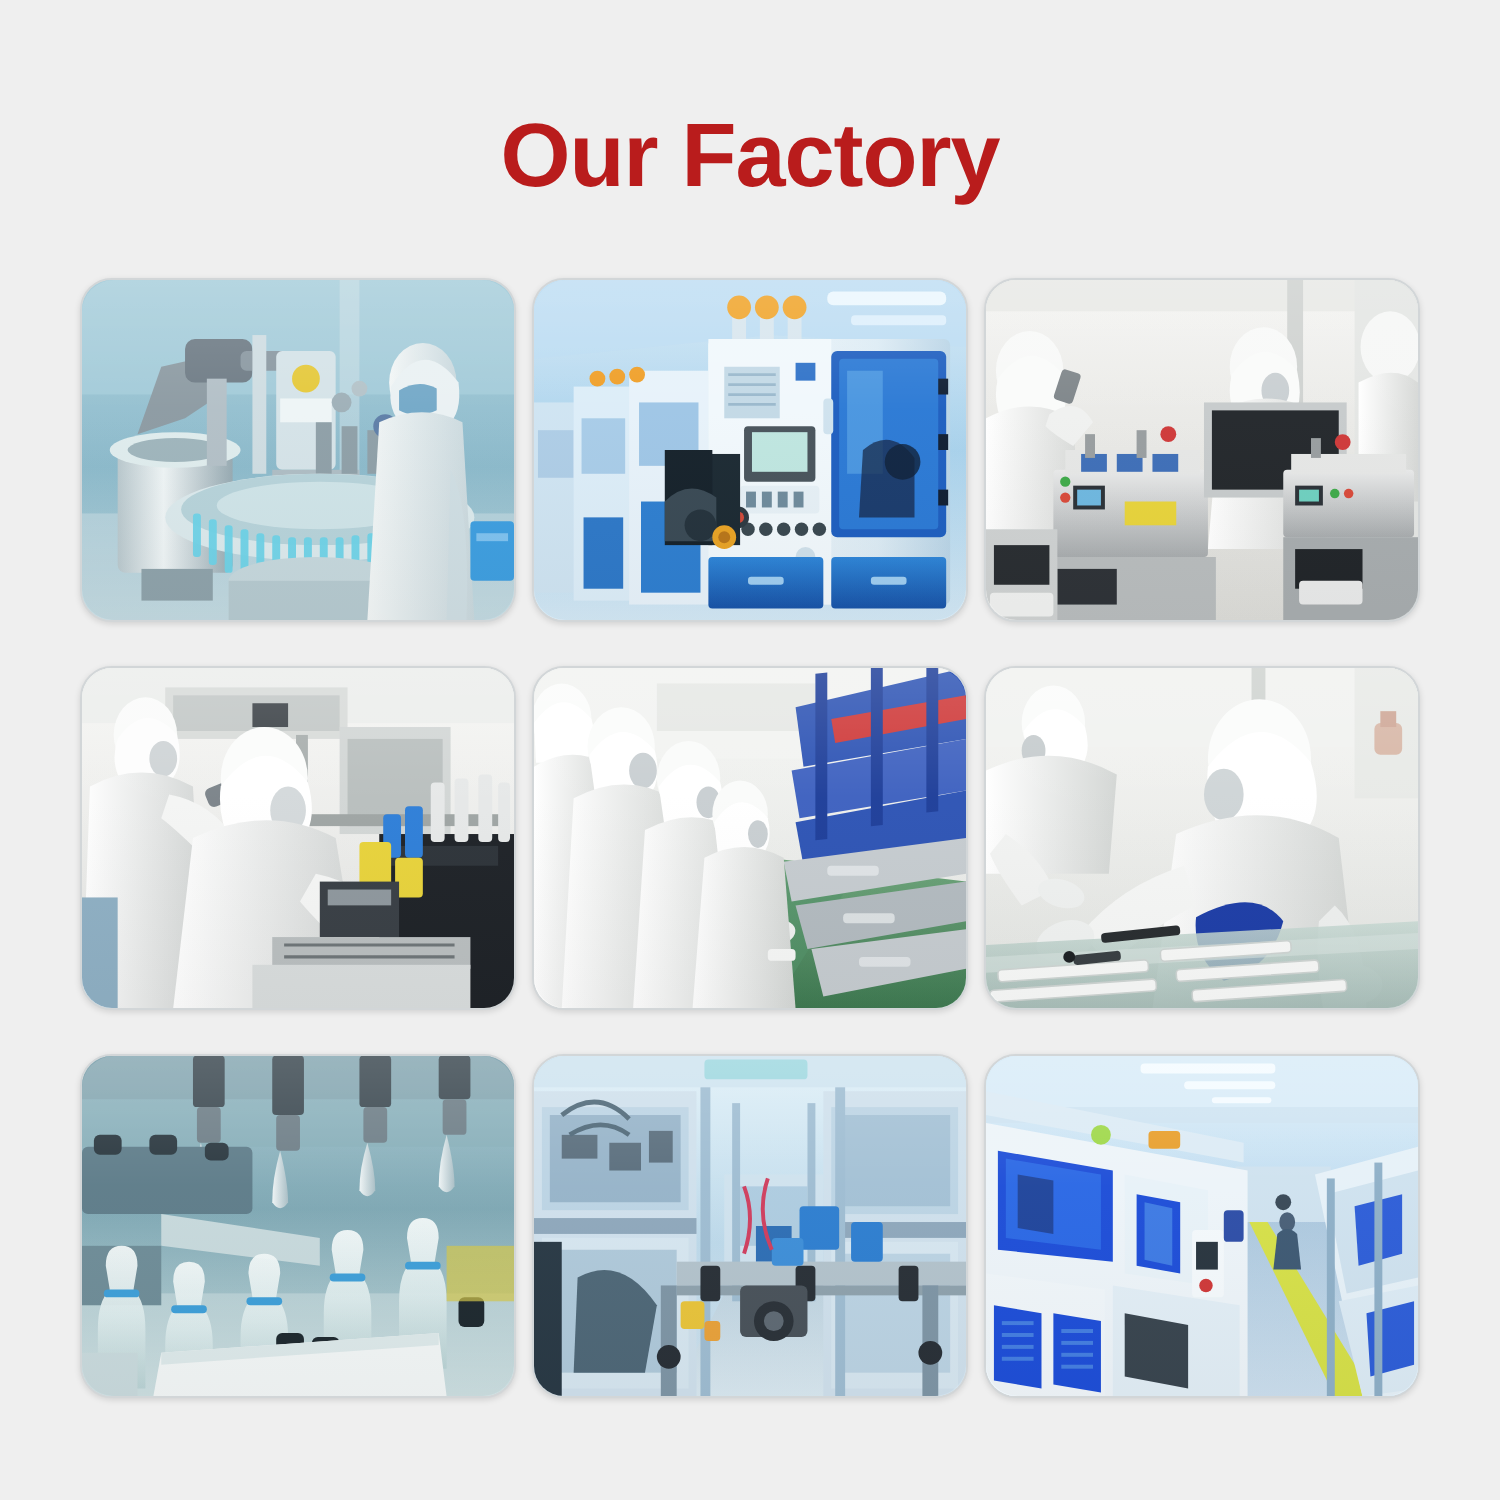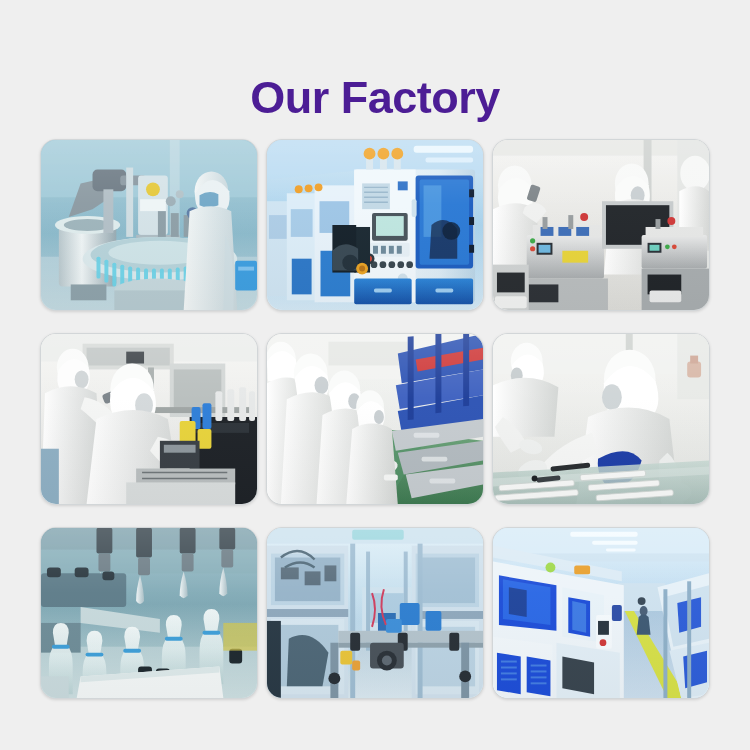--- a/index.html
+++ b/index.html
@@ -79,21 +79,21 @@
     overflow: hidden;
     clip: rect(0 0 0 0);
     white-space: nowrap;
   }
 </style>
 </head>
 <body style="background: rgb(239, 239, 239);">
 
 <div class="page" style="background: rgb(239, 239, 239);">
 
-  <div class="page-title" style="color: #4c1d95; margin-top: 20px;">Our Factory</div>
+  <div class="page-title" style="color: #b91c1c;">Our Factory</div>
 
   <div class="gallery">
 
     <div class="tile">
       <div class="photo">
         <svg viewBox="0 0 218 172" preserveAspectRatio="xMidYMid slice" aria-hidden="true">
           <defs>
             <linearGradient id="g1bg" x1="0" y1="0" x2="0" y2="1">
               <stop offset="0" stop-color="#a9cedb"></stop>
                 <stop offset="0.55" stop-color="#8cbacb"></stop>

